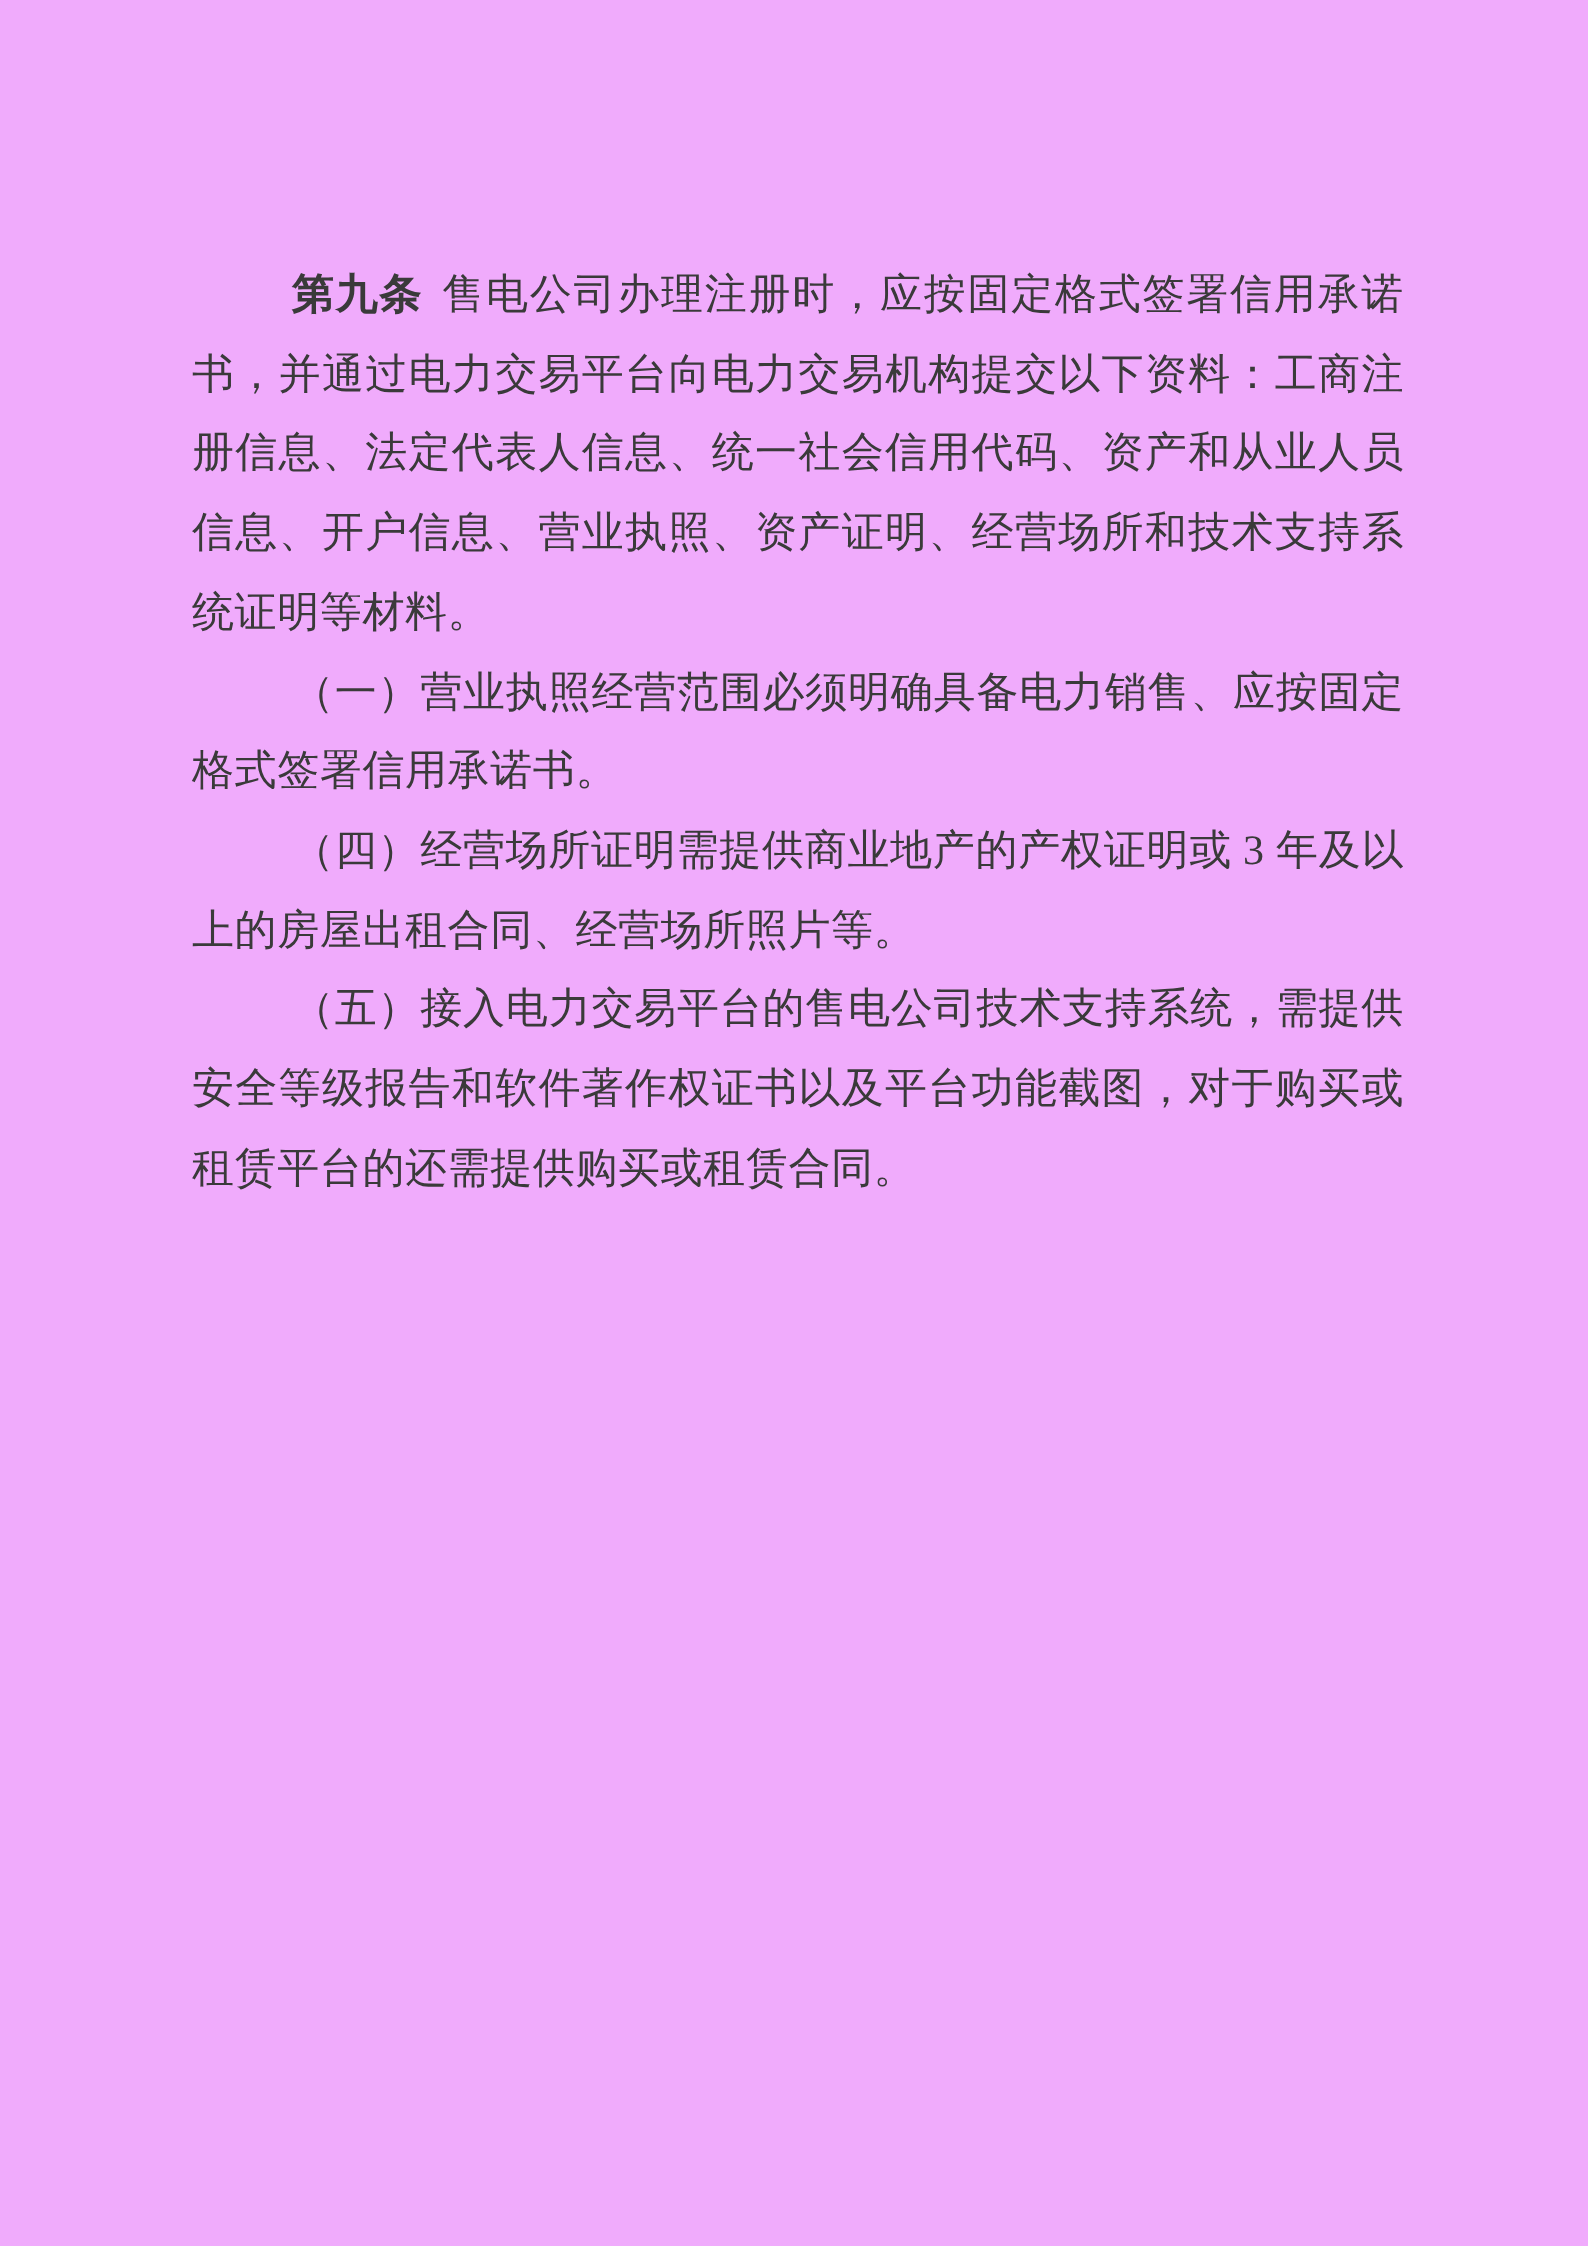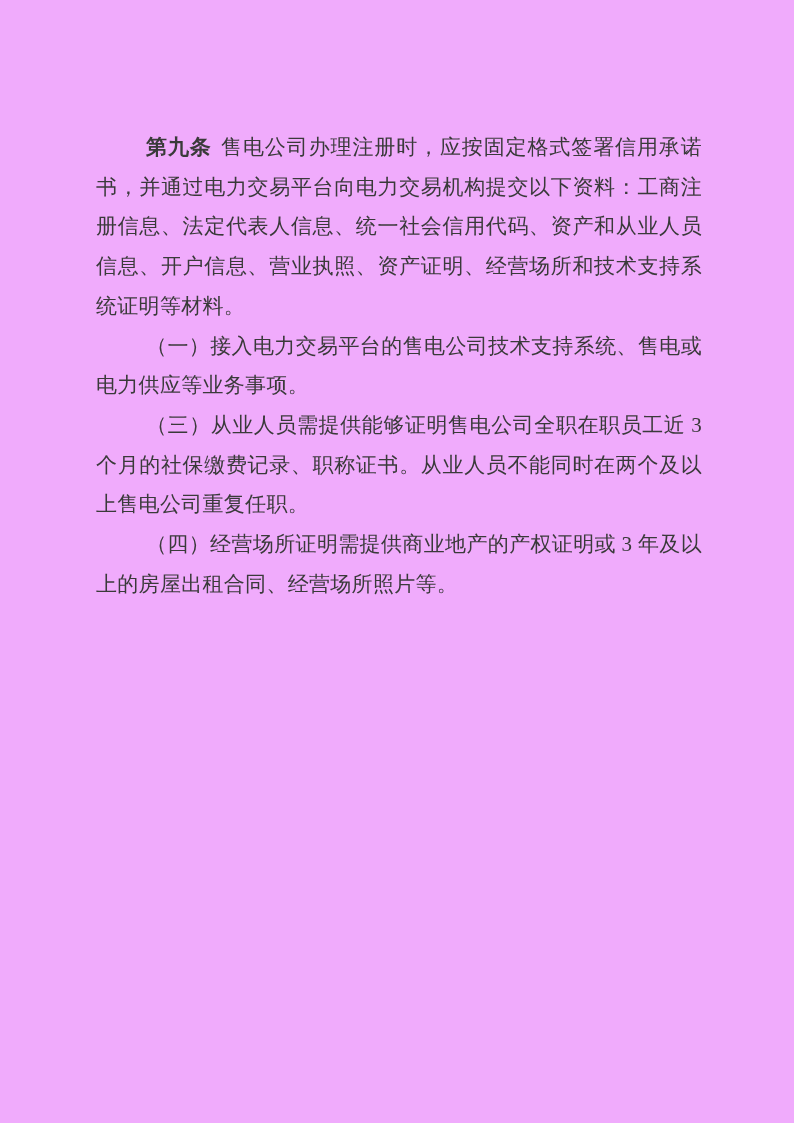--- a/index.html
+++ b/index.html
@@ -39,22 +39,22 @@
   }
 </style>
 </head>
 <body>
 
 <div class="page">
   <div class="text-block">
 
     <p class="para"><span class="para-lead">第九条</span><span>售电公司办理注册时，应按固定格式签署信用承诺书，并通过电力交易平台向电力交易机构提交以下资料：工商注册信息、法定代表人信息、统一社会信用代码、资产和从业人员信息、开户信息、营业执照、资产证明、经营场所和技术支持系统证明等材料。</span></p>
 
-    <p class="para"><span class="para-lead"></span><span>（一）接入电力交易平台的售电公司技术支持系统、售电或电力供应等业务事项。</span></p>
+    <p class="para"><span class="para-lead"></span><span>（一）营业执照经营范围必须明确具备电力销售、应按固定格式签署信用承诺书。</span></p>
 
 
-    <p class="para"><span class="para-lead"></span><span>（三）从业人员需提供能够证明售电公司全职在职员工近 3 个月的社保缴费记录、职称证书。从业人员不能同时在两个及以上售电公司重复任职。</span></p>
 
     <p class="para"><span class="para-lead"></span><span>（四）经营场所证明需提供商业地产的产权证明或 3 年及以上的房屋出租合同、经营场所照片等。</span></p>
 
+    <p class="para"><span class="para-lead"></span><span>（五）接入电力交易平台的售电公司技术支持系统，需提供安全等级报告和软件著作权证书以及平台功能截图，对于购买或租赁平台的还需提供购买或租赁合同。</span></p>
 
   </div>
 </div>
 
 </body></html>

